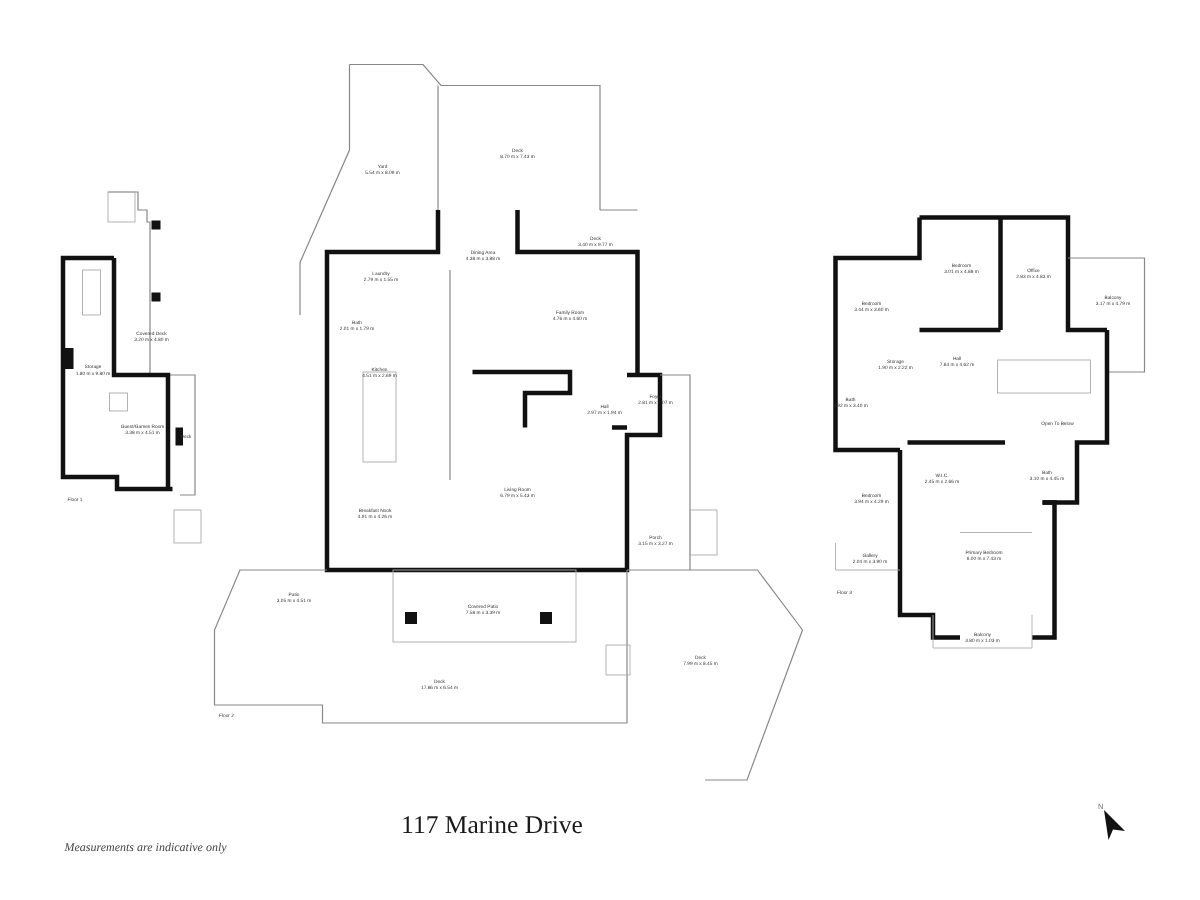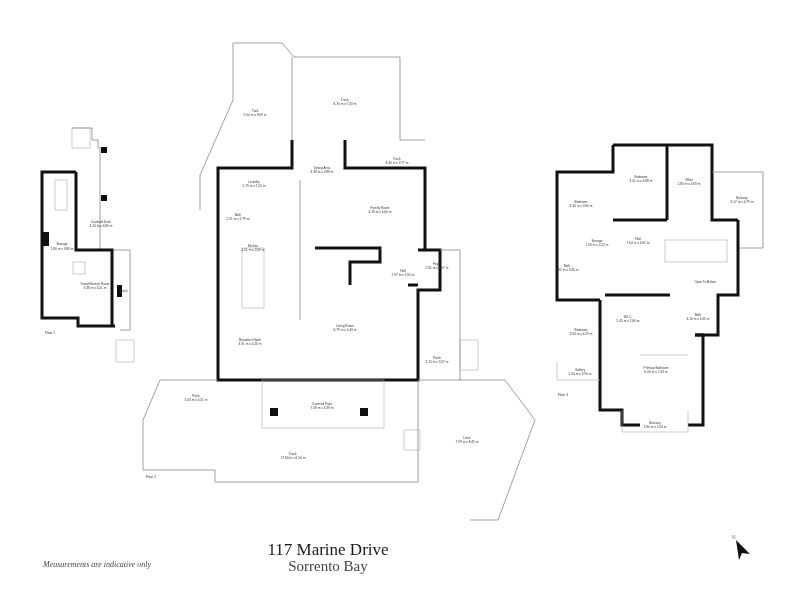--- a/index.html
+++ b/index.html
@@ -138,21 +138,20 @@
     <text class="lbl" x="656" y="369">Primary Bedroom</text>
     <text class="lbl" x="656" y="373">6.00 m x 7.43 m</text>
     <text class="lbl" x="655" y="424">Balcony</text>
     <text class="lbl" x="655" y="428">3.80 m x 1.03 m</text>
     <text class="lbl" x="563" y="396">Floor 3</text>
   </g>
 </svg>
 
 <div id="title">
   <div class="a">117 Marine Drive</div>
-  <div class="b">Sorrento Bay</div>
 </div>
 <div id="disc">Measurements are indicative only</div>
 <div id="north">
   <svg width="30" height="30" viewBox="0 0 30 30" style="position:static">
     <text x="4" y="7" font-size="5" fill="#777" font-family="Liberation Sans, sans-serif">N</text>
     <polygon points="8,8 22,22 14,21 11,28" fill="#111"></polygon>
   </svg>
 </div>
 
 </body></html>

